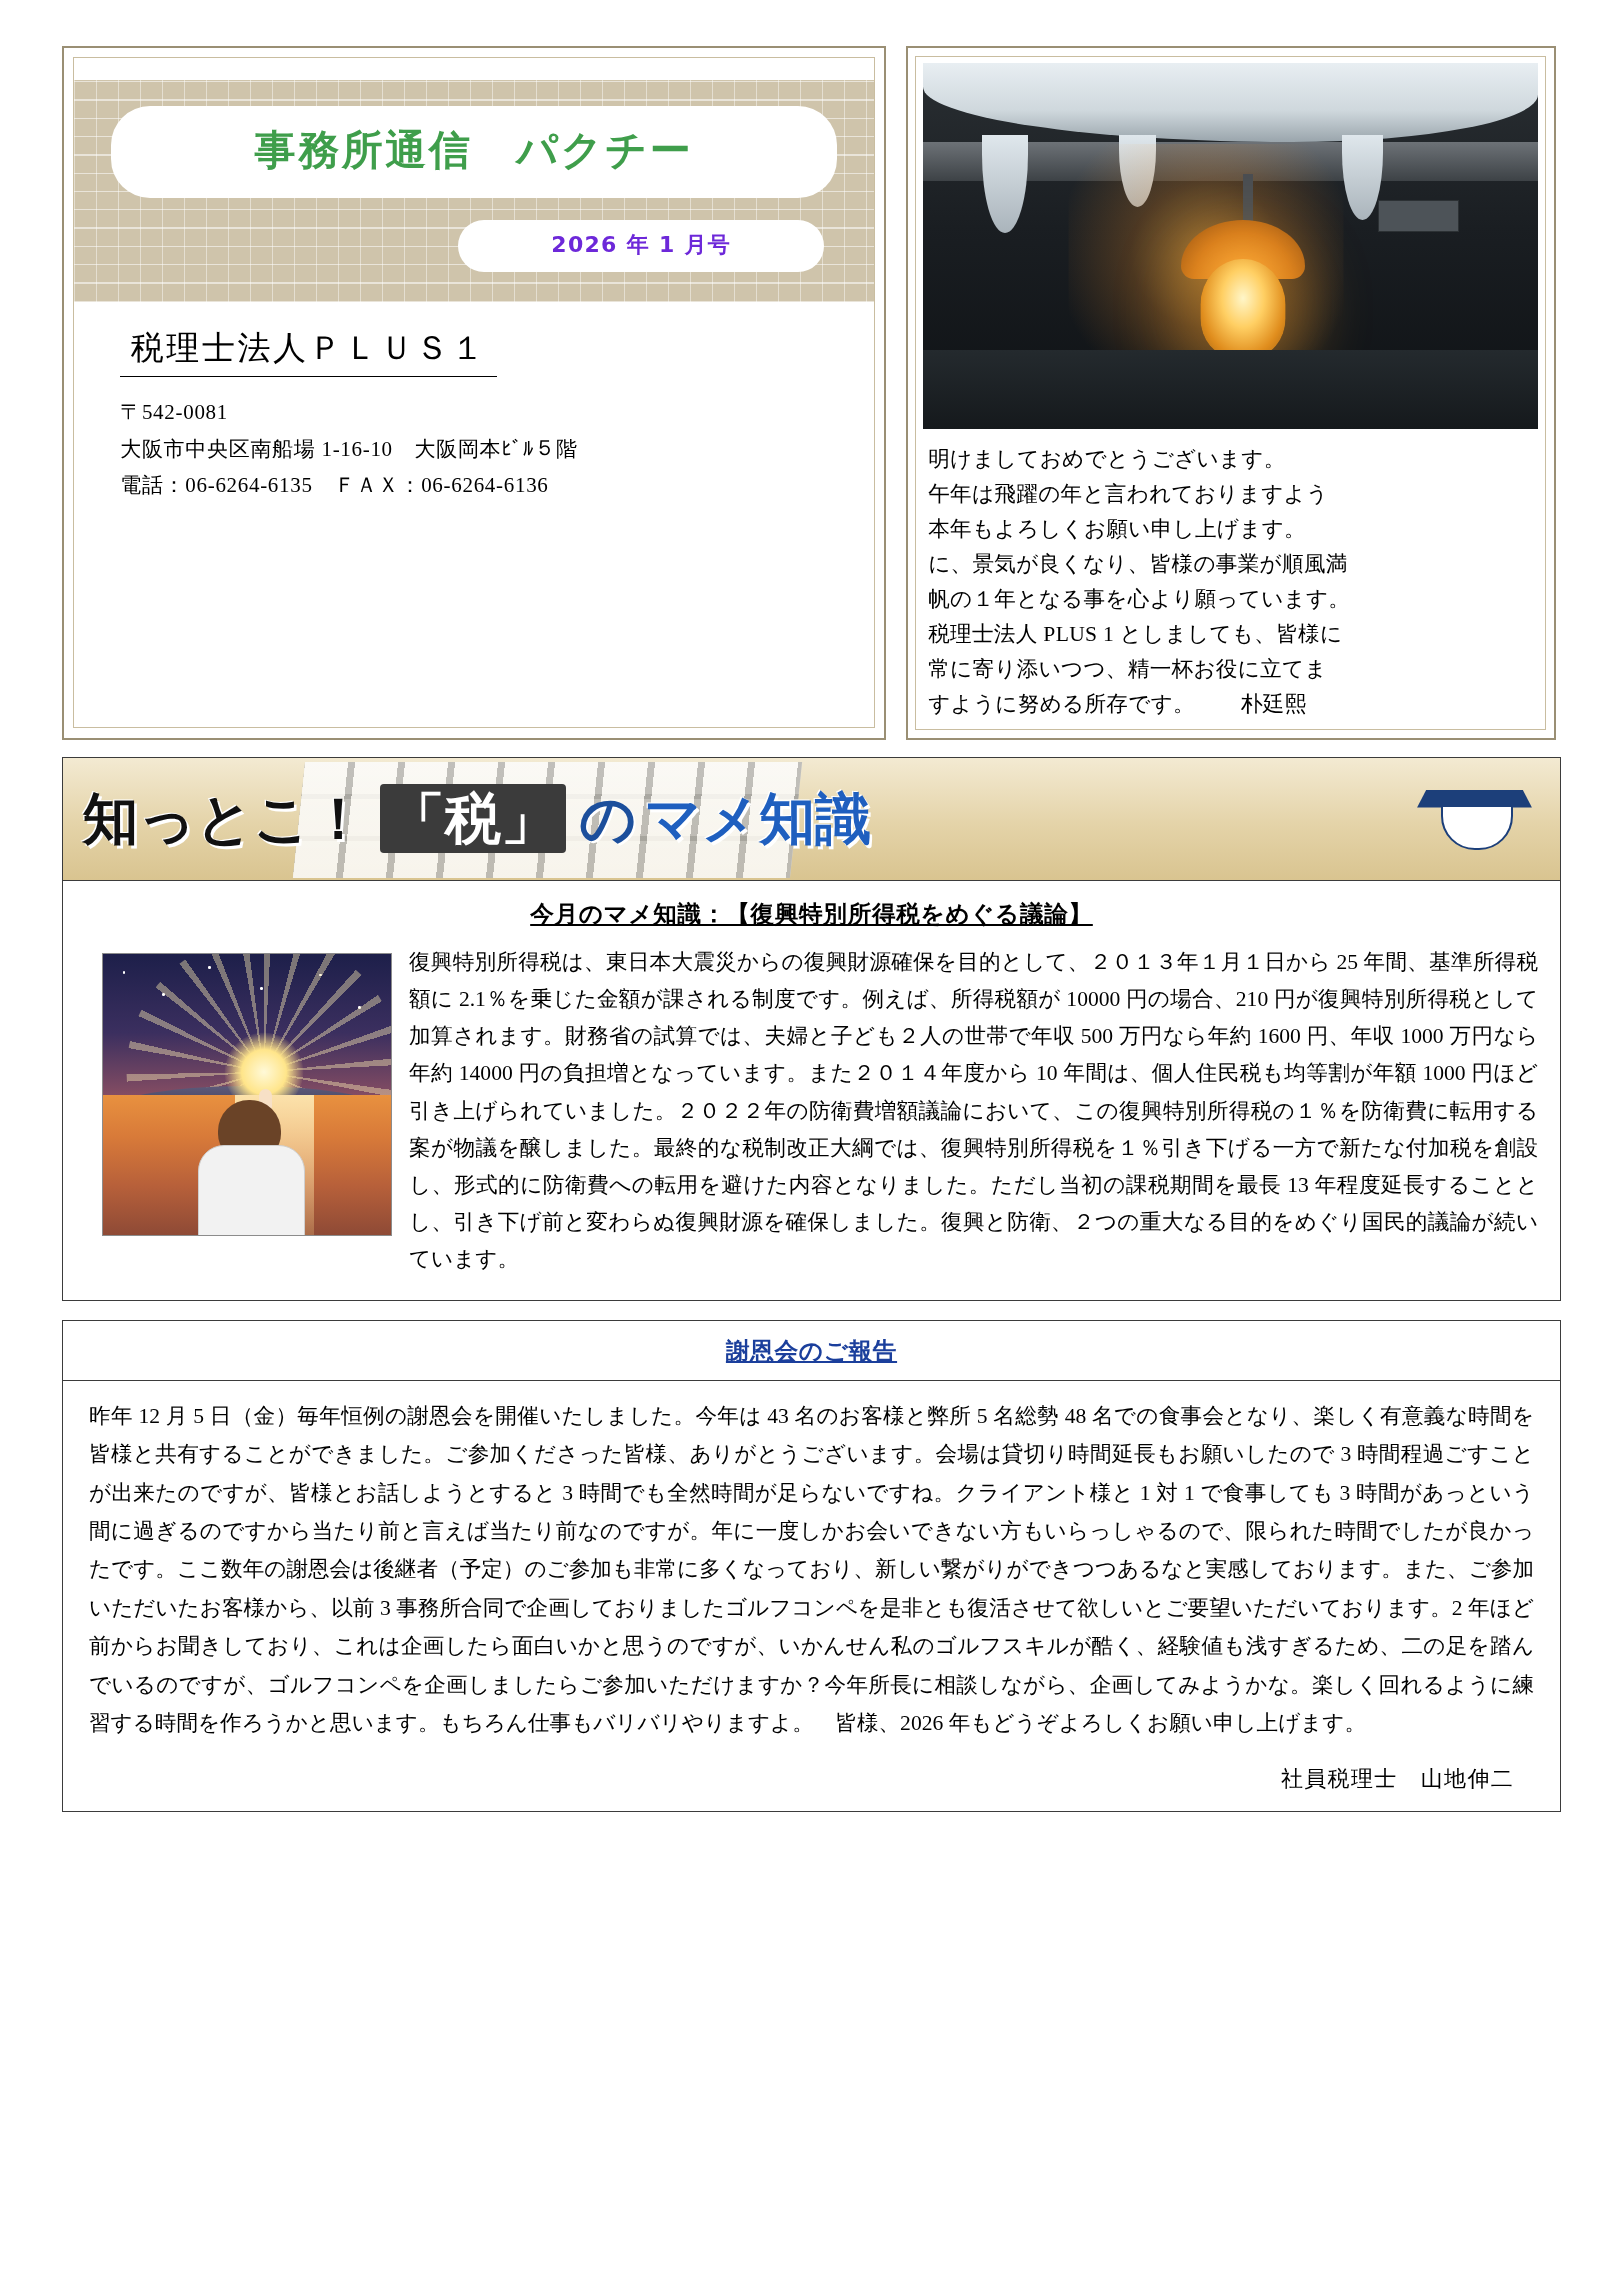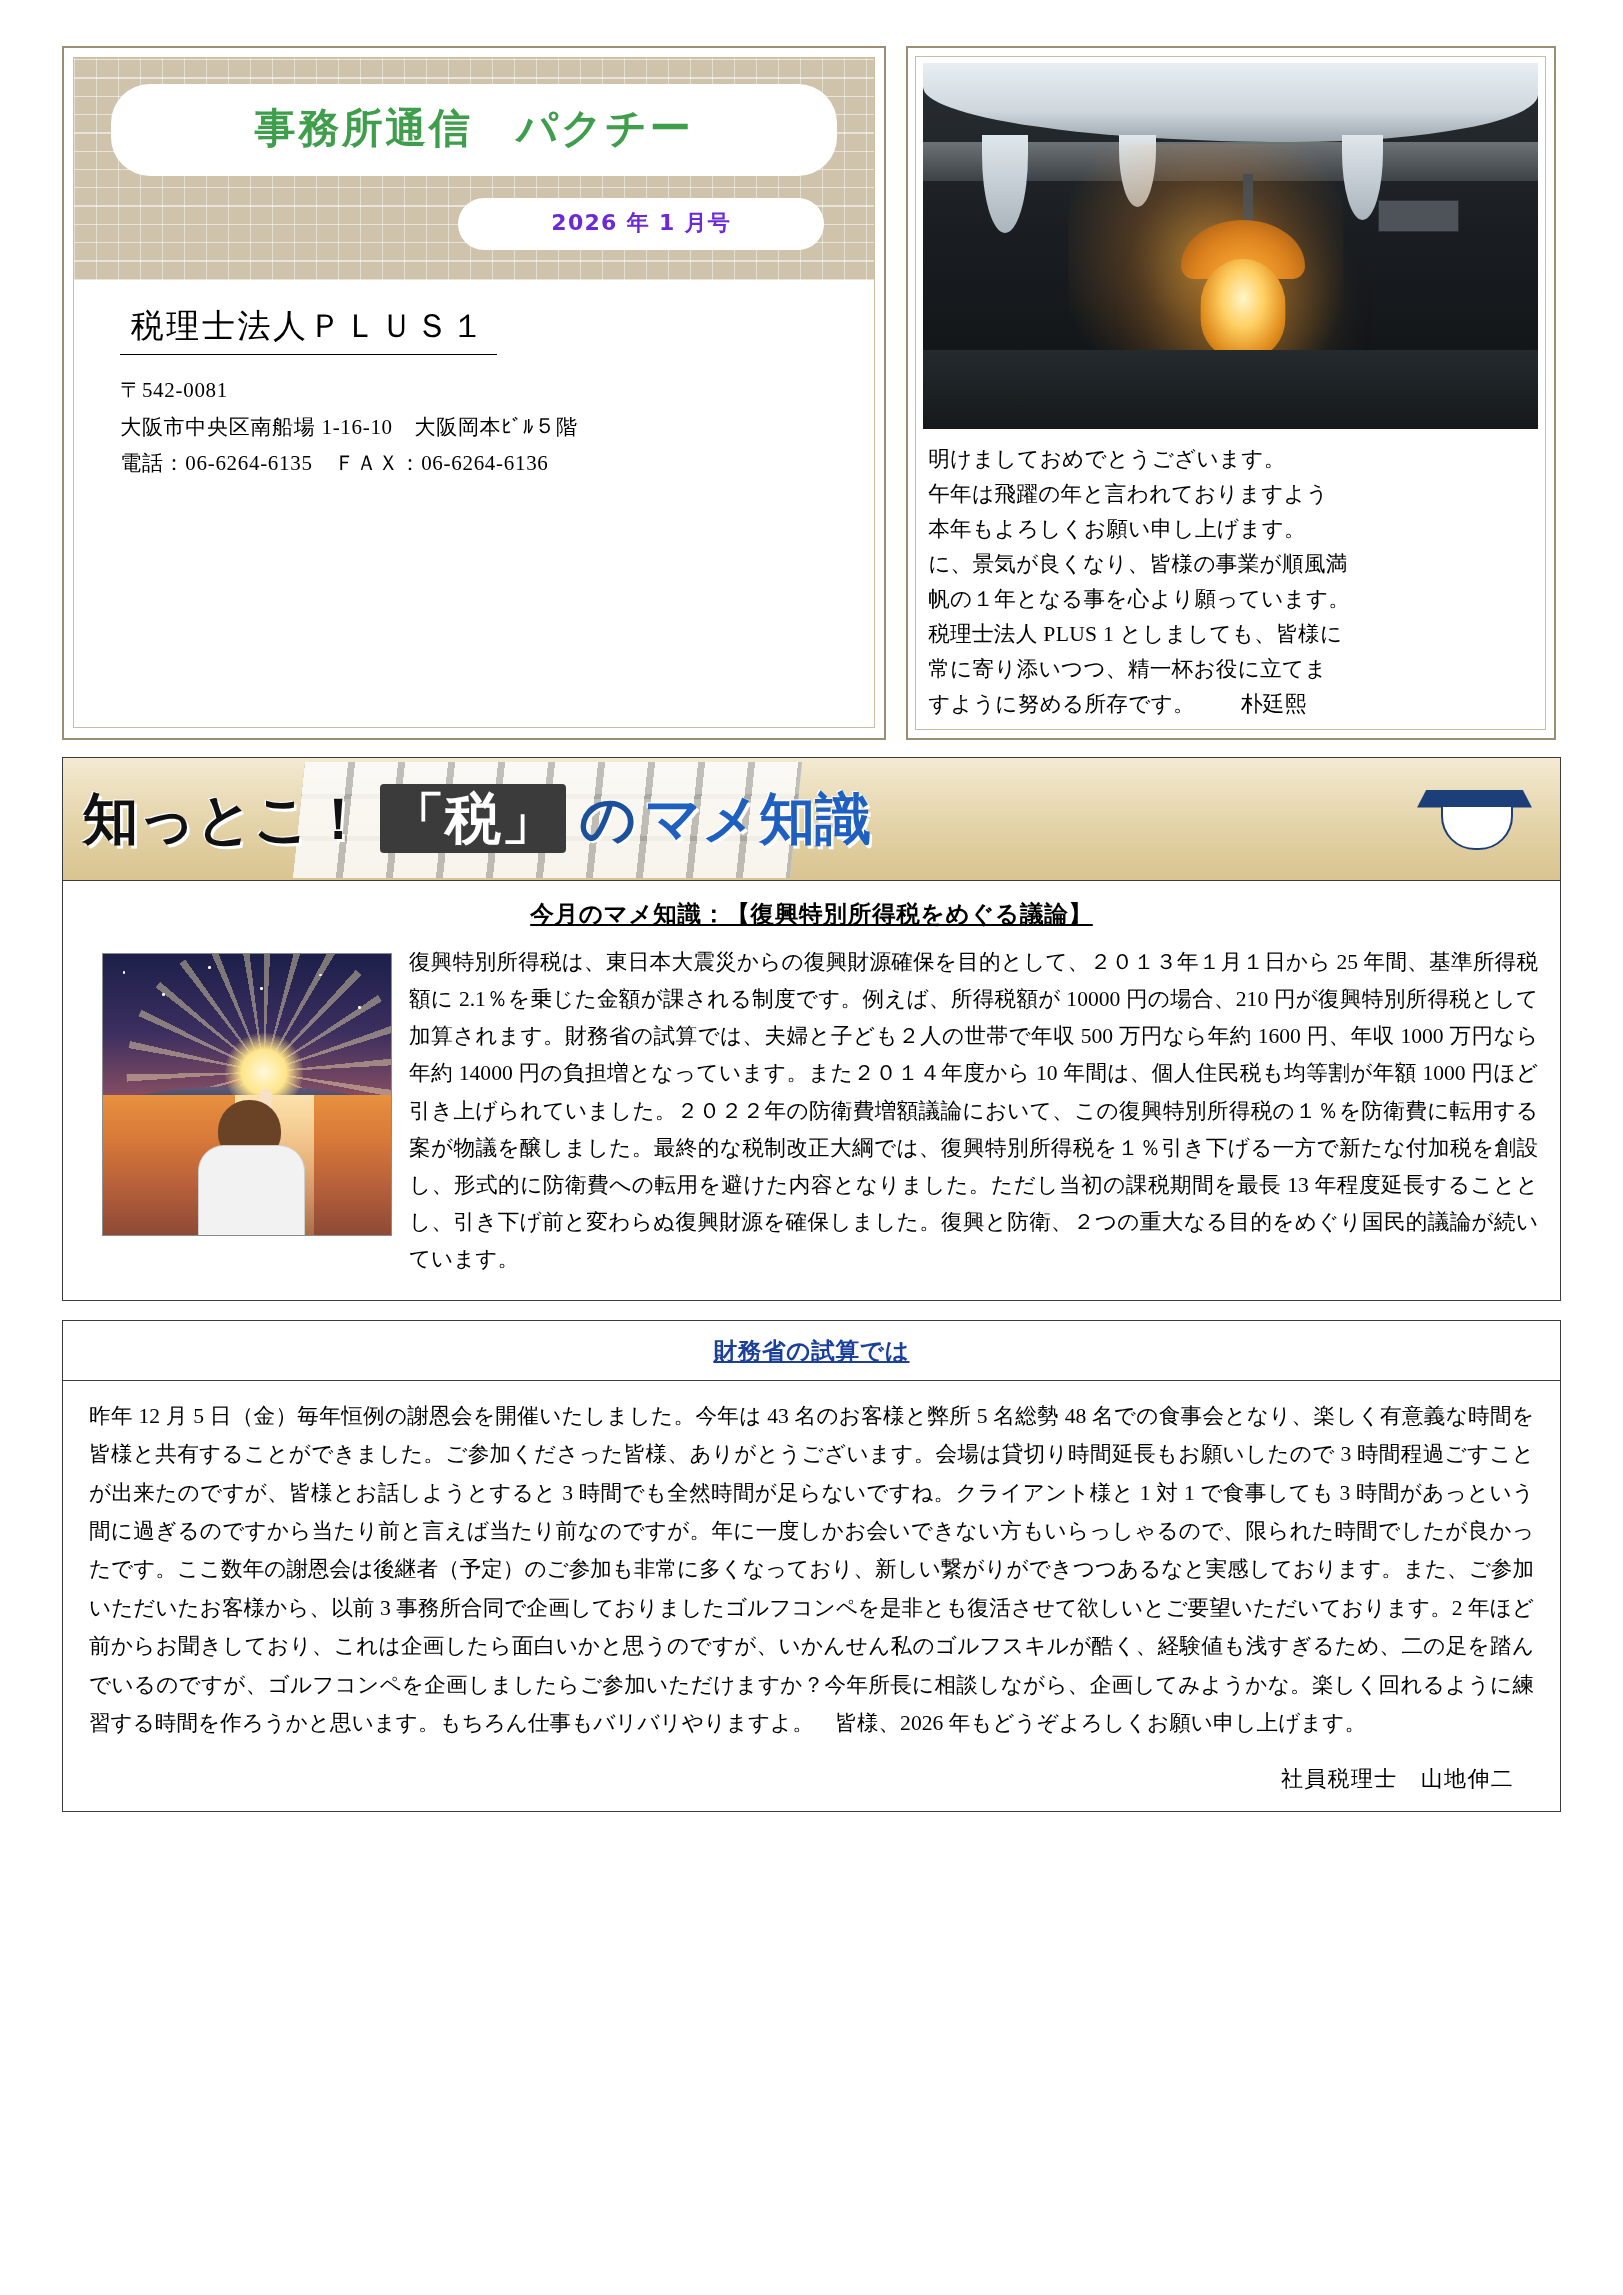--- a/index.html
+++ b/index.html
@@ -39,20 +39,21 @@
     border: 1.3px solid #c9bda0;
     box-sizing: border-box;
     height: 100%;
   }
   .title-band {
     background:
       repeating-linear-gradient(0deg, rgba(255,255,255,0.55) 0px, rgba(255,255,255,0.55) 1.3px, rgba(0,0,0,0) 1.3px, rgba(0,0,0,0) 18.3px),
       repeating-linear-gradient(90deg, rgba(255,255,255,0.45) 0px, rgba(255,255,255,0.45) 1.3px, rgba(0,0,0,0) 1.3px, rgba(0,0,0,0) 22px),
       #cfc4ab;
     padding: 26px 23.6px 30px 23.6px;
+    margin-top: 22px;
   }
   .title-pill {
     background: #ffffff;
     border-radius: 39px;
     text-align: center;
     padding: 17px 6.5px 19.6px 6.5px;
     margin: 0 13px;
   }
   .title-pill .title-text {
     font-family: "DejaVu Sans", "Liberation Sans", sans-serif;
@@ -457,20 +458,20 @@
       <span class="il-sea-shine"></span>
       <span class="il-boy-arm"></span>
       <span class="il-boy-finger"></span>
       <span class="il-boy-head"></span>
       <span class="il-boy-body"></span>
     </div>
     <div class="mame-body">復興特別所得税は、東日本大震災からの復興財源確保を目的として、２０１３年１月１日から 25 年間、基準所得税額に 2.1％を乗じた金額が課される制度です。例えば、所得税額が 10000 円の場合、210 円が復興特別所得税として加算されます。財務省の試算では、夫婦と子ども２人の世帯で年収 500 万円なら年約 1600 円、年収 1000 万円なら年約 14000 円の負担増となっています。また２０１４年度から 10 年間は、個人住民税も均等割が年額 1000 円ほど引き上げられていました。２０２２年の防衛費増額議論において、この復興特別所得税の１％を防衛費に転用する案が物議を醸しました。最終的な税制改正大綱では、復興特別所得税を１％引き下げる一方で新たな付加税を創設し、形式的に防衛費への転用を避けた内容となりました。ただし当初の課税期間を最長 13 年程度延長することとし、引き下げ前と変わらぬ復興財源を確保しました。復興と防衛、２つの重大なる目的をめぐり国民的議論が続いています。</div>
   </div>
 
   <div class="shaon-box">
-    <div class="shaon-title">財務省の試算では</div>
+    <div class="shaon-title">謝恩会のご報告</div>
     <div class="shaon-divider"></div>
     <div class="shaon-body">昨年 12 月 5 日（金）毎年恒例の謝恩会を開催いたしました。今年は 43 名のお客様と弊所 5 名総勢 48 名での食事会となり、楽しく有意義な時間を皆様と共有することができました。ご参加くださった皆様、ありがとうございます。会場は貸切り時間延長もお願いしたので 3 時間程過ごすことが出来たのですが、皆様とお話しようとすると 3 時間でも全然時間が足らないですね。クライアント様と 1 対 1 で食事しても 3 時間があっという間に過ぎるのですから当たり前と言えば当たり前なのですが。年に一度しかお会いできない方もいらっしゃるので、限られた時間でしたが良かったです。ここ数年の謝恩会は後継者（予定）のご参加も非常に多くなっており、新しい繋がりができつつあるなと実感しております。また、ご参加いただいたお客様から、以前 3 事務所合同で企画しておりましたゴルフコンペを是非とも復活させて欲しいとご要望いただいております。2 年ほど前からお聞きしており、これは企画したら面白いかと思うのですが、いかんせん私のゴルフスキルが酷く、経験値も浅すぎるため、二の足を踏んでいるのですが、ゴルフコンペを企画しましたらご参加いただけますか？今年所長に相談しながら、企画してみようかな。楽しく回れるように練習する時間を作ろうかと思います。もちろん仕事もバリバリやりますよ。　皆様、2026 年もどうぞよろしくお願い申し上げます。</div>
     <div class="shaon-sign">社員税理士　山地伸二</div>
   </div>
 
 </div>
 
 
 </body></html>

